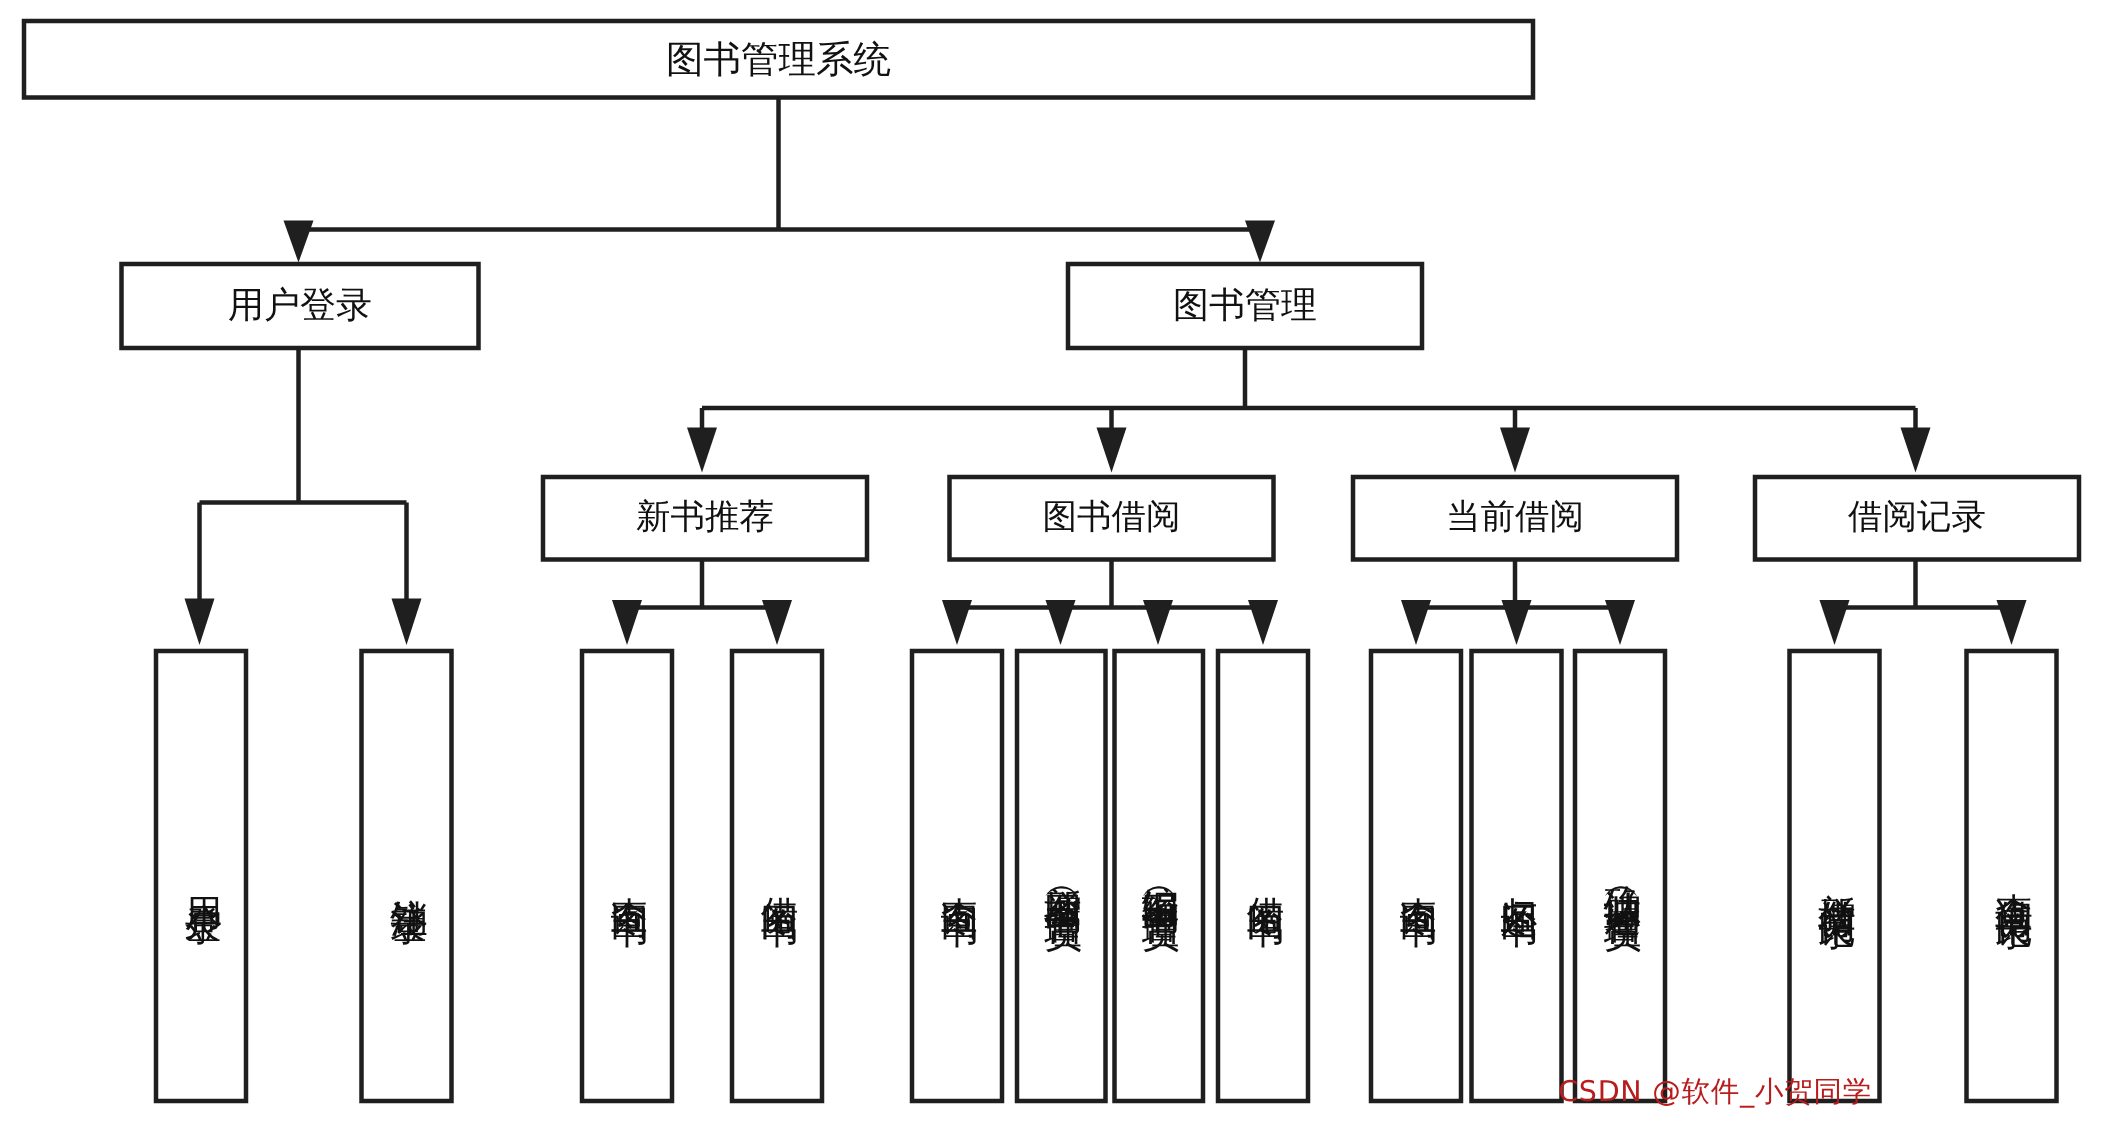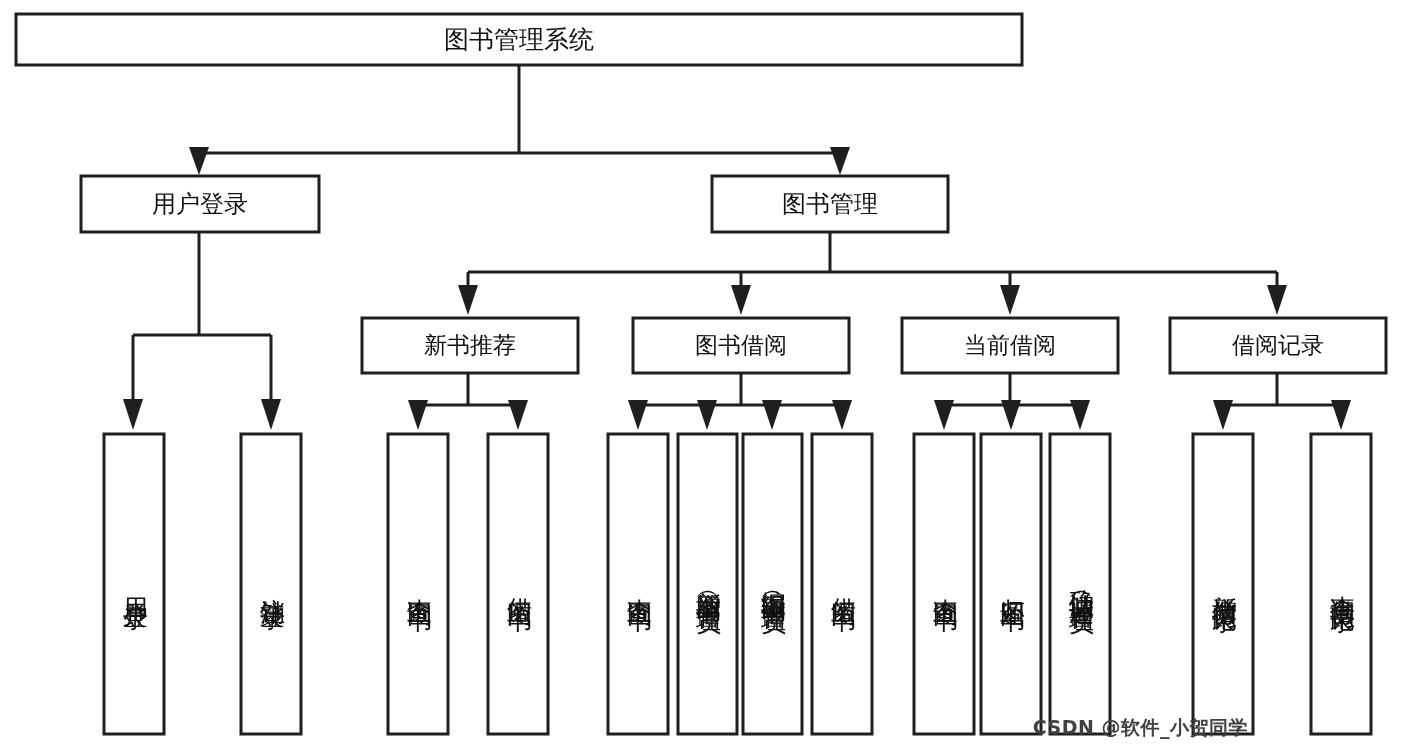--- a/index.html
+++ b/index.html
@@ -57,24 +57,23 @@
   .arrow-head {
     fill: #1f1f1f;
     stroke: none;
   }
   .watermark {
     position: absolute;
     right: 8px;
     bottom: 6px;
     font-family: "DejaVu Sans", "Liberation Sans", sans-serif;
     font-size: 19px;
-    color: #404040;
+    color: #b91c1c;
     white-space: nowrap;
     letter-spacing: 0.5px;
-    font-weight: bold;
   }
 </style>
 </head>
 <body>
 
 <div id="diagram-root">
 
   <svg class="canvas" viewBox="0 0 1405 747" xmlns="http://www.w3.org/2000/svg">
 
     <g>

